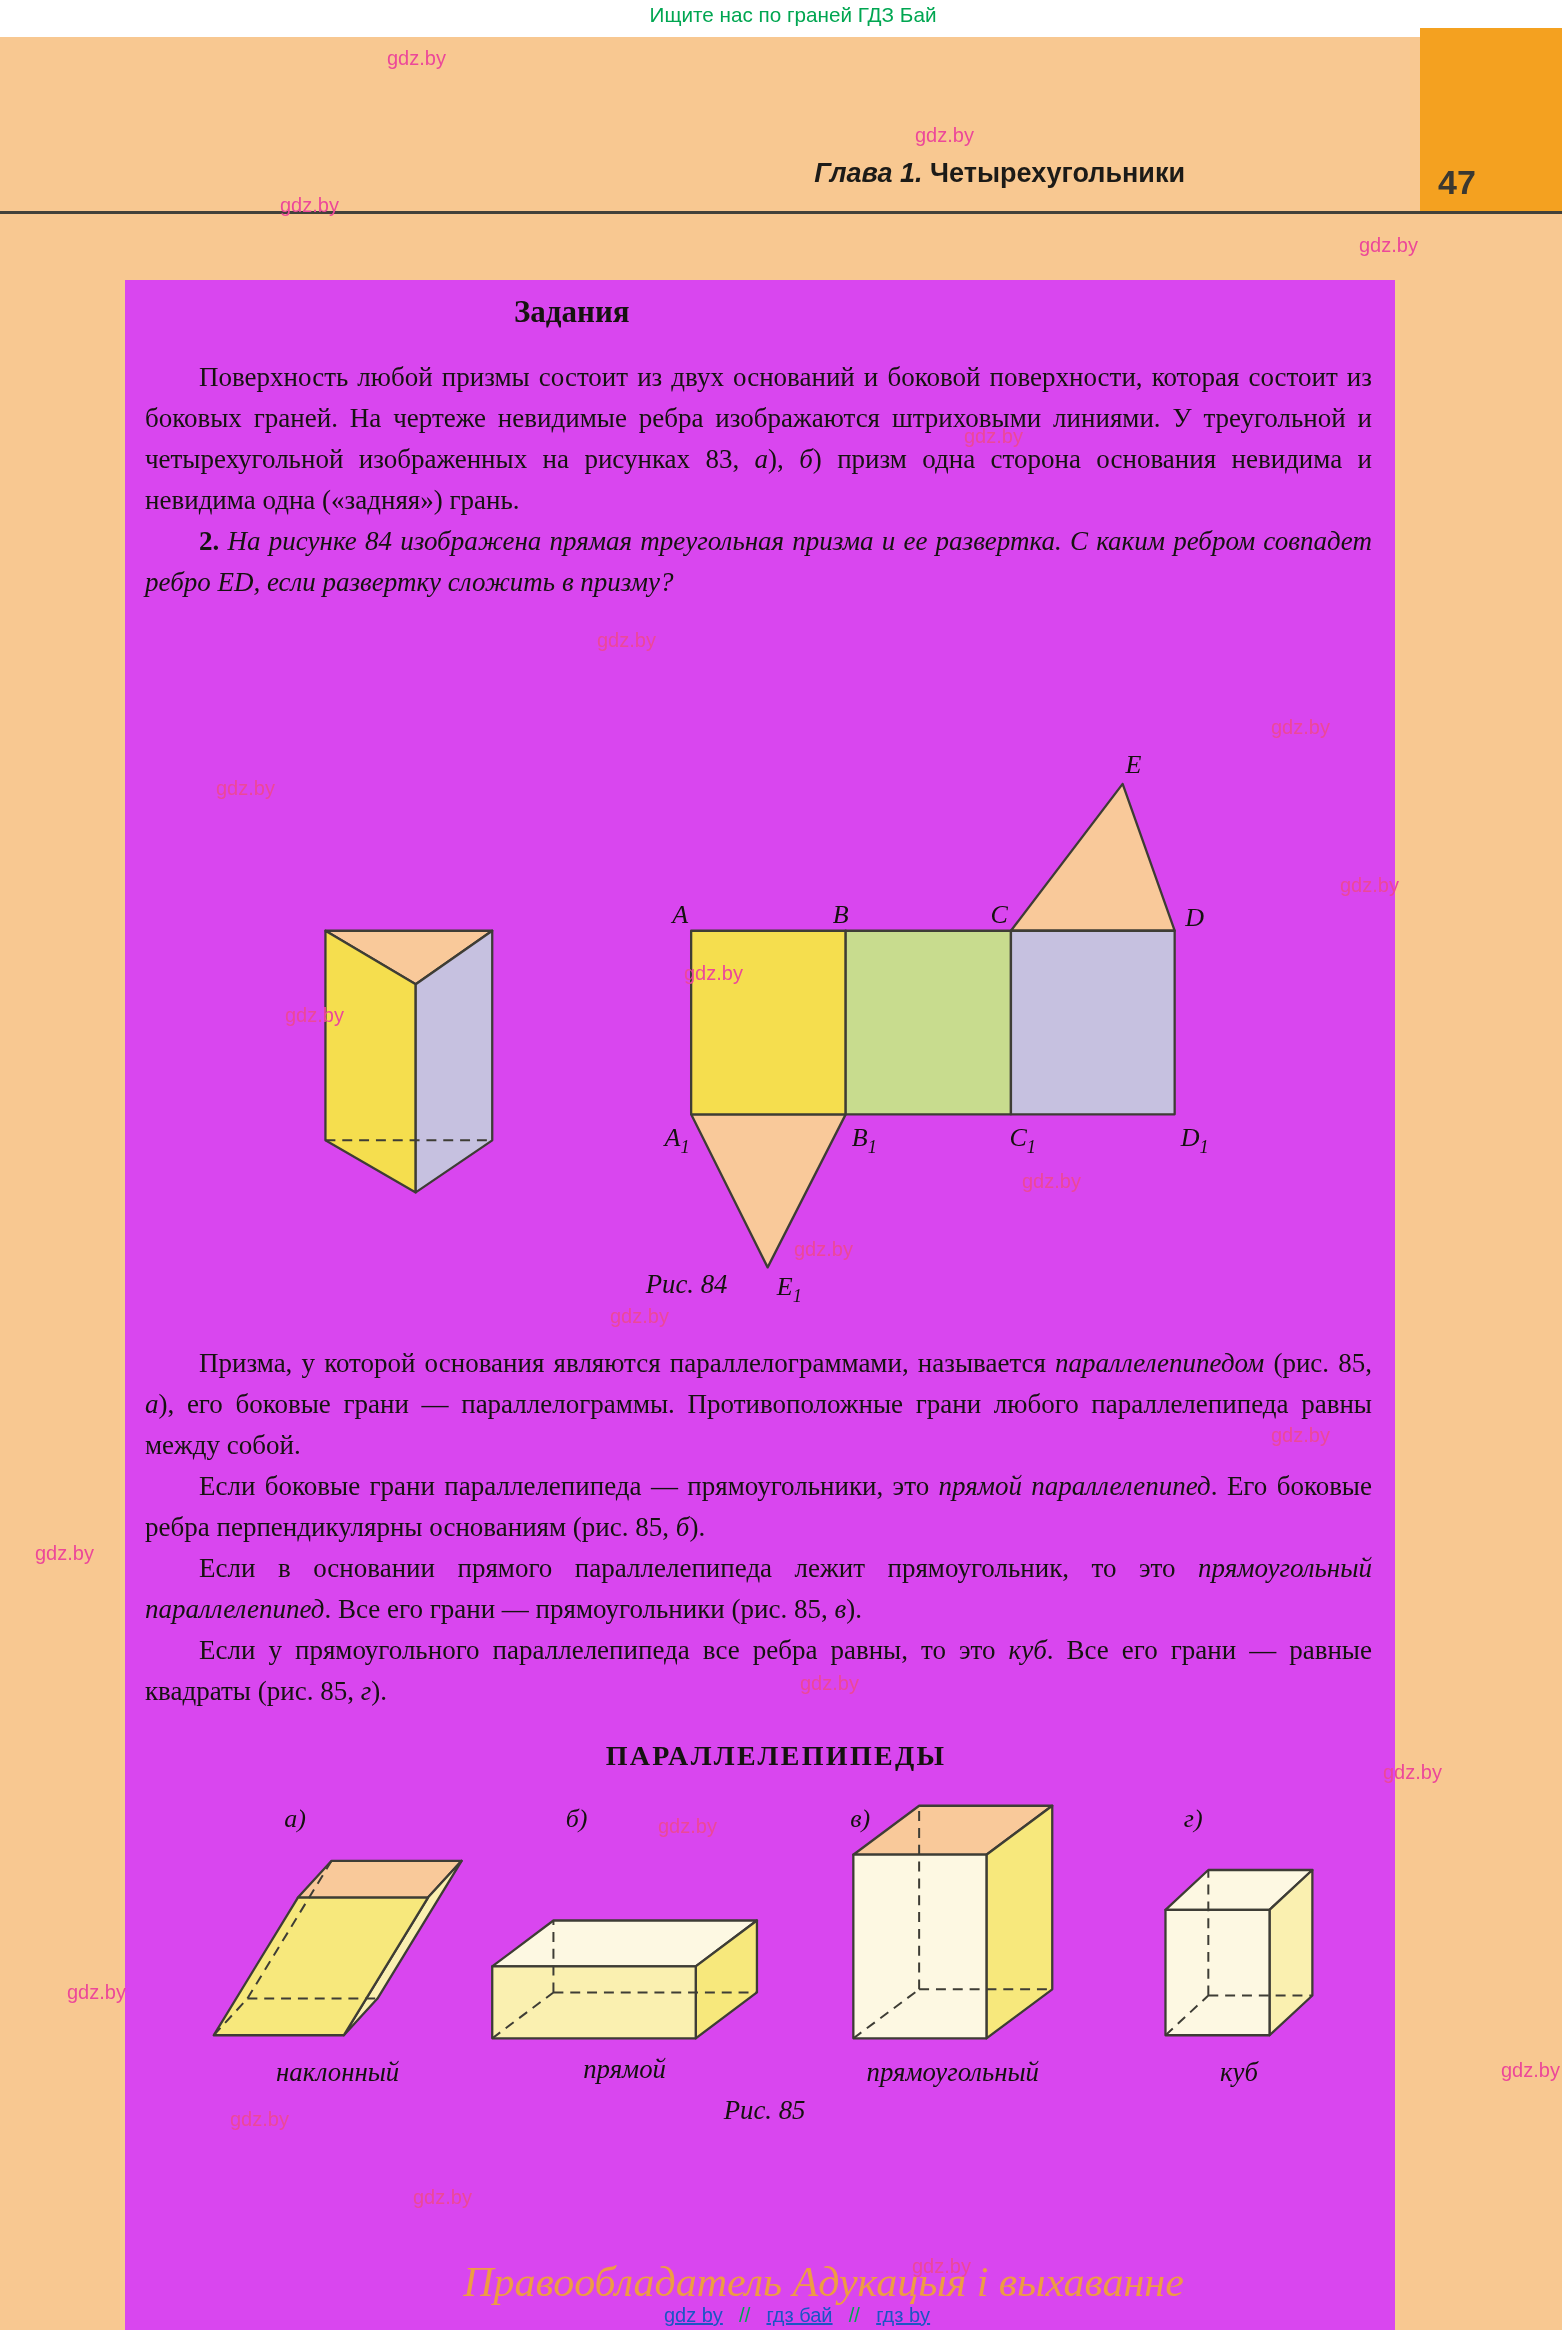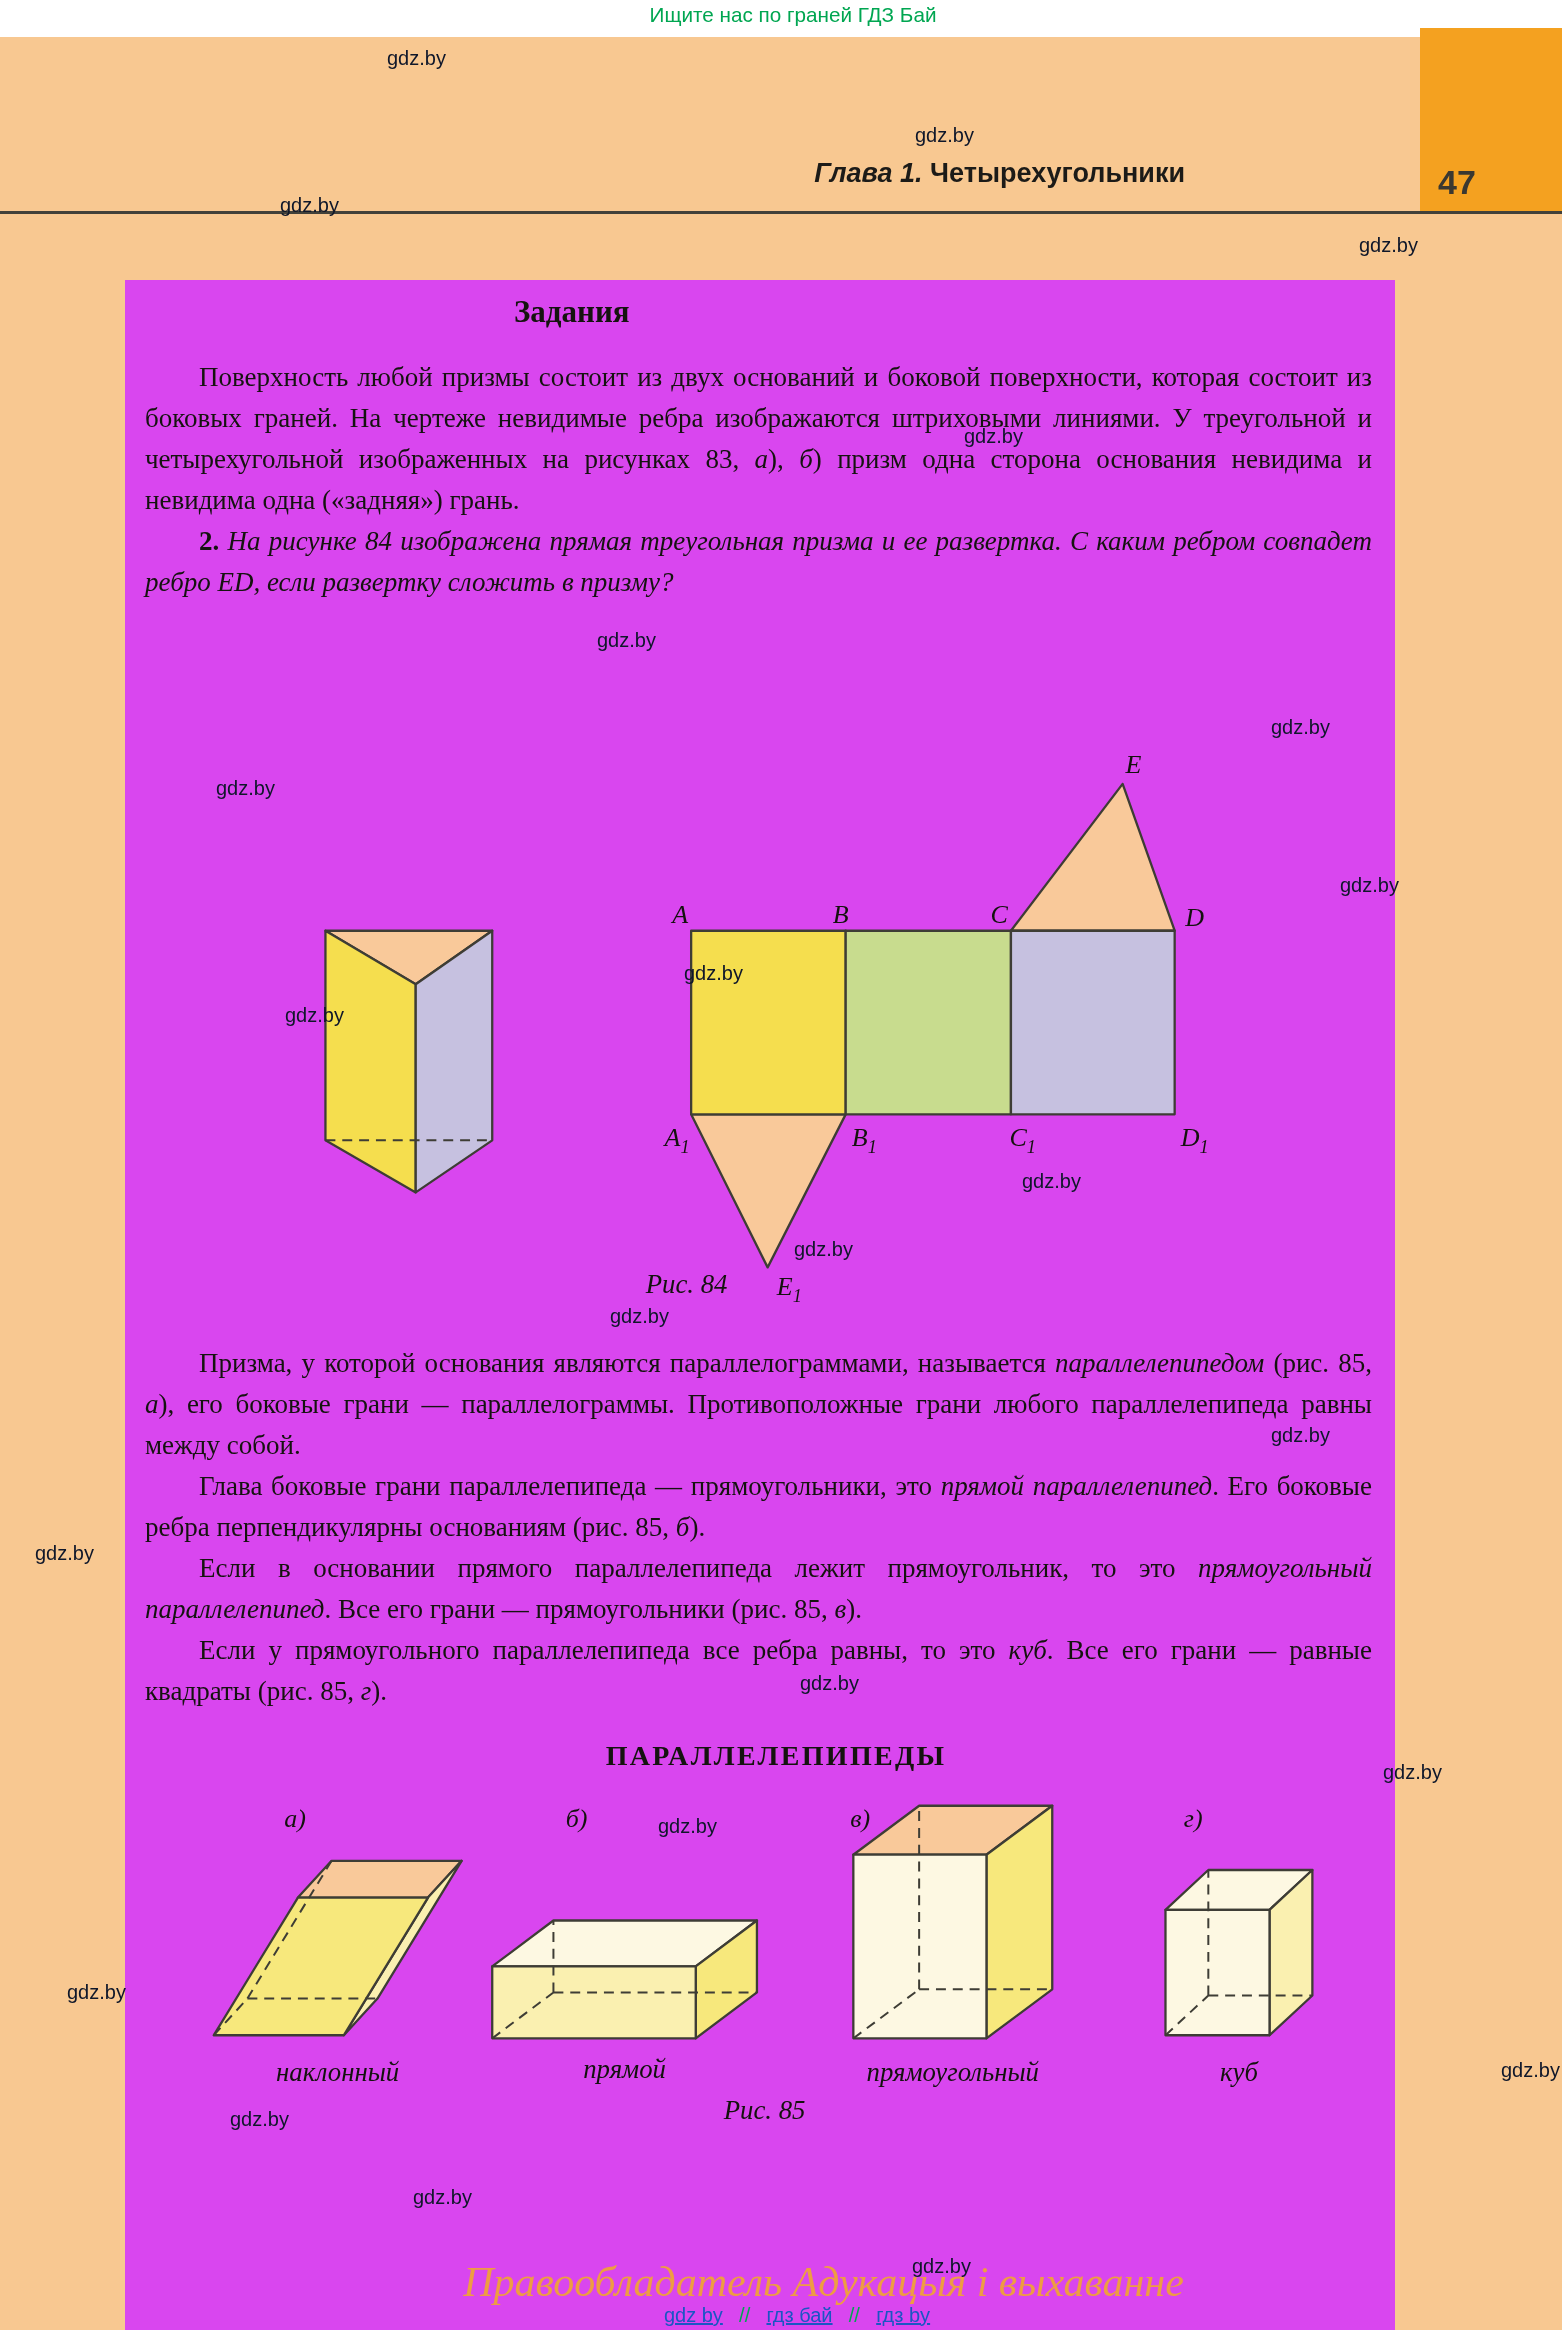--- a/index.html
+++ b/index.html
@@ -62,21 +62,21 @@
   }
   .footer-links{
     position:absolute;left:0;top:2304px;width:100%;padding-left:31px;box-sizing:border-box;text-align:center;
     font-family:"Liberation Sans",sans-serif;font-size:20px;z-index:8;
   }
   .footer-links .link{color:#1a56c4;text-decoration:underline;margin:0 6.1px;cursor:pointer;}
   .footer-links .sep{color:#00a651;margin:0 4.6px;}
 
   .wm-layer{position:absolute;left:0;top:0;width:1563px;height:2330px;z-index:40;pointer-events:none;}
   .wm{
-    position:absolute;font-family:"Liberation Sans",sans-serif;font-size:20px;color:#0f172a;white-space:nowrap;
+    position:absolute;font-family:"Liberation Sans",sans-serif;font-size:20px;color:#ec4899;white-space:nowrap;
   }
 </style>
 </head>
 <body>
 
 <div class="peach-bg"></div>
 
 <div class="top-banner">
   <span>Ищите нас по граней ГДЗ Бай</span>
 </div>
@@ -124,21 +124,21 @@
     <text class="svg-lbl" x="738" y="522" text-anchor="end"><tspan>A</tspan><tspan class="svg-sub" dy="9">1</tspan></text>
     <text class="svg-lbl" x="950" y="522" text-anchor="start"><tspan>B</tspan><tspan class="svg-sub" dy="9">1</tspan></text>
     <text class="svg-lbl" x="1156" y="522" text-anchor="start"><tspan>C</tspan><tspan class="svg-sub" dy="9">1</tspan></text>
     <text class="svg-lbl" x="1380" y="522" text-anchor="start"><tspan>D</tspan><tspan class="svg-sub" dy="9">1</tspan></text>
     <text class="svg-lbl" x="852" y="716" text-anchor="start"><tspan>E</tspan><tspan class="svg-sub" dy="9">1</tspan></text>
     <text class="svg-cap" x="734" y="714" text-anchor="middle">Рис. 84</text>
   </svg>
 
   <div class="textblock tb2">
       <p><span>Призма, у которой основания являются параллелограммами, называется </span><span class="it">параллелепипедом</span><span> (рис. 85, </span><span class="it">а</span><span>), его боковые грани — параллелограммы. Противоположные грани любого параллелепипеда равны между собой.</span></p>
-      <p><span>Глава боковые грани параллелепипеда — прямоугольники, это </span><span class="it">прямой параллелепипед</span><span>. Его боковые ребра перпендикулярны основаниям (рис. 85, </span><span class="it">б</span><span>).</span></p>
+      <p><span>Если боковые грани параллелепипеда — прямоугольники, это </span><span class="it">прямой параллелепипед</span><span>. Его боковые ребра перпендикулярны основаниям (рис. 85, </span><span class="it">б</span><span>).</span></p>
       <p><span>Если в основании прямого параллелепипеда лежит прямоугольник, то это </span><span class="it">прямоугольный параллелепипед</span><span>. Все его грани — прямоугольники (рис. 85, </span><span class="it">в</span><span>).</span></p>
       <p><span>Если у прямоугольного параллелепипеда все ребра равны, то это </span><span class="it">куб</span><span>. Все его грани — равные квадраты (рис. 85, </span><span class="it">г</span><span>).</span></p>
     </div>
 
   <h2 class="heading-par">ПАРАЛЛЕЛЕПИПЕДЫ</h2>
 
   <svg class="fig85" width="1270" height="360" viewBox="0 0 1660 470">
 
     <g>
       <polygon class="face" points="226,156 396,156 440,108 270,108" fill="#f9c99a"></polygon>

